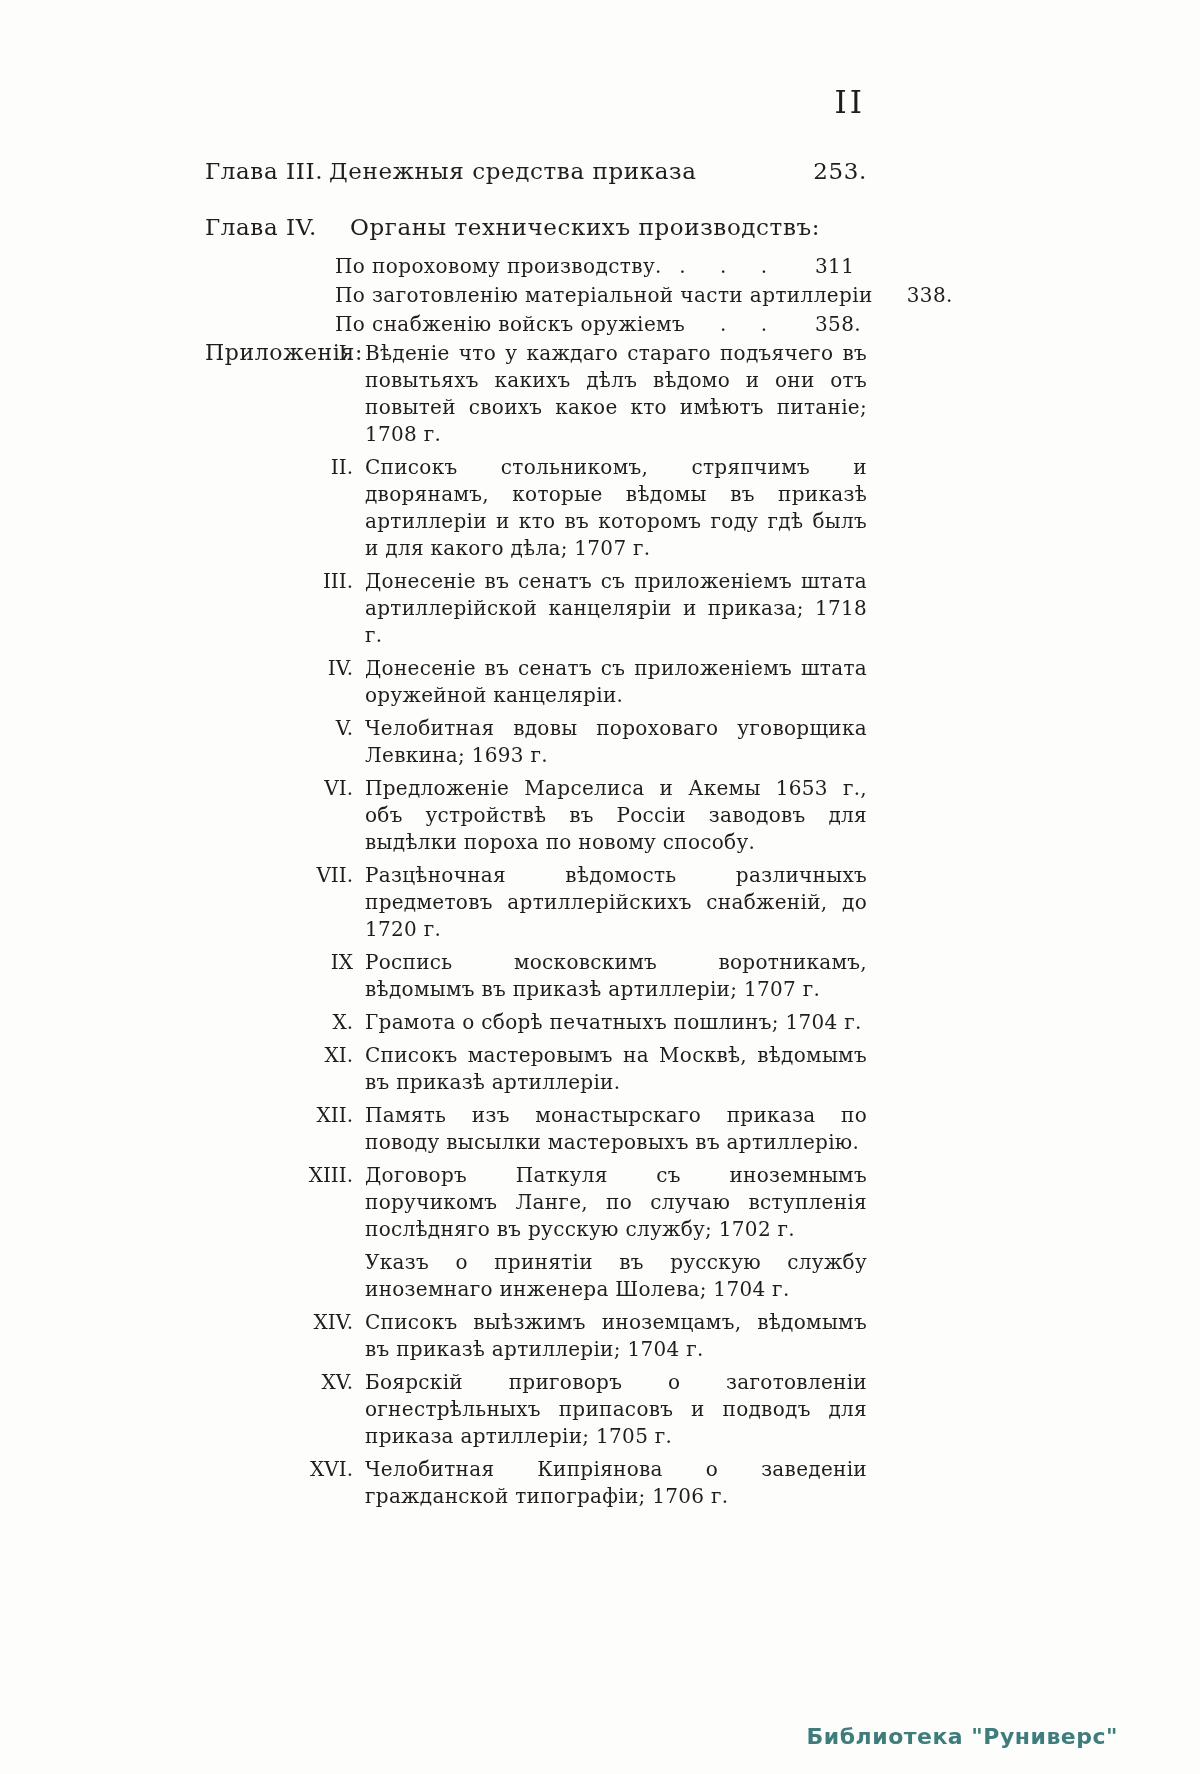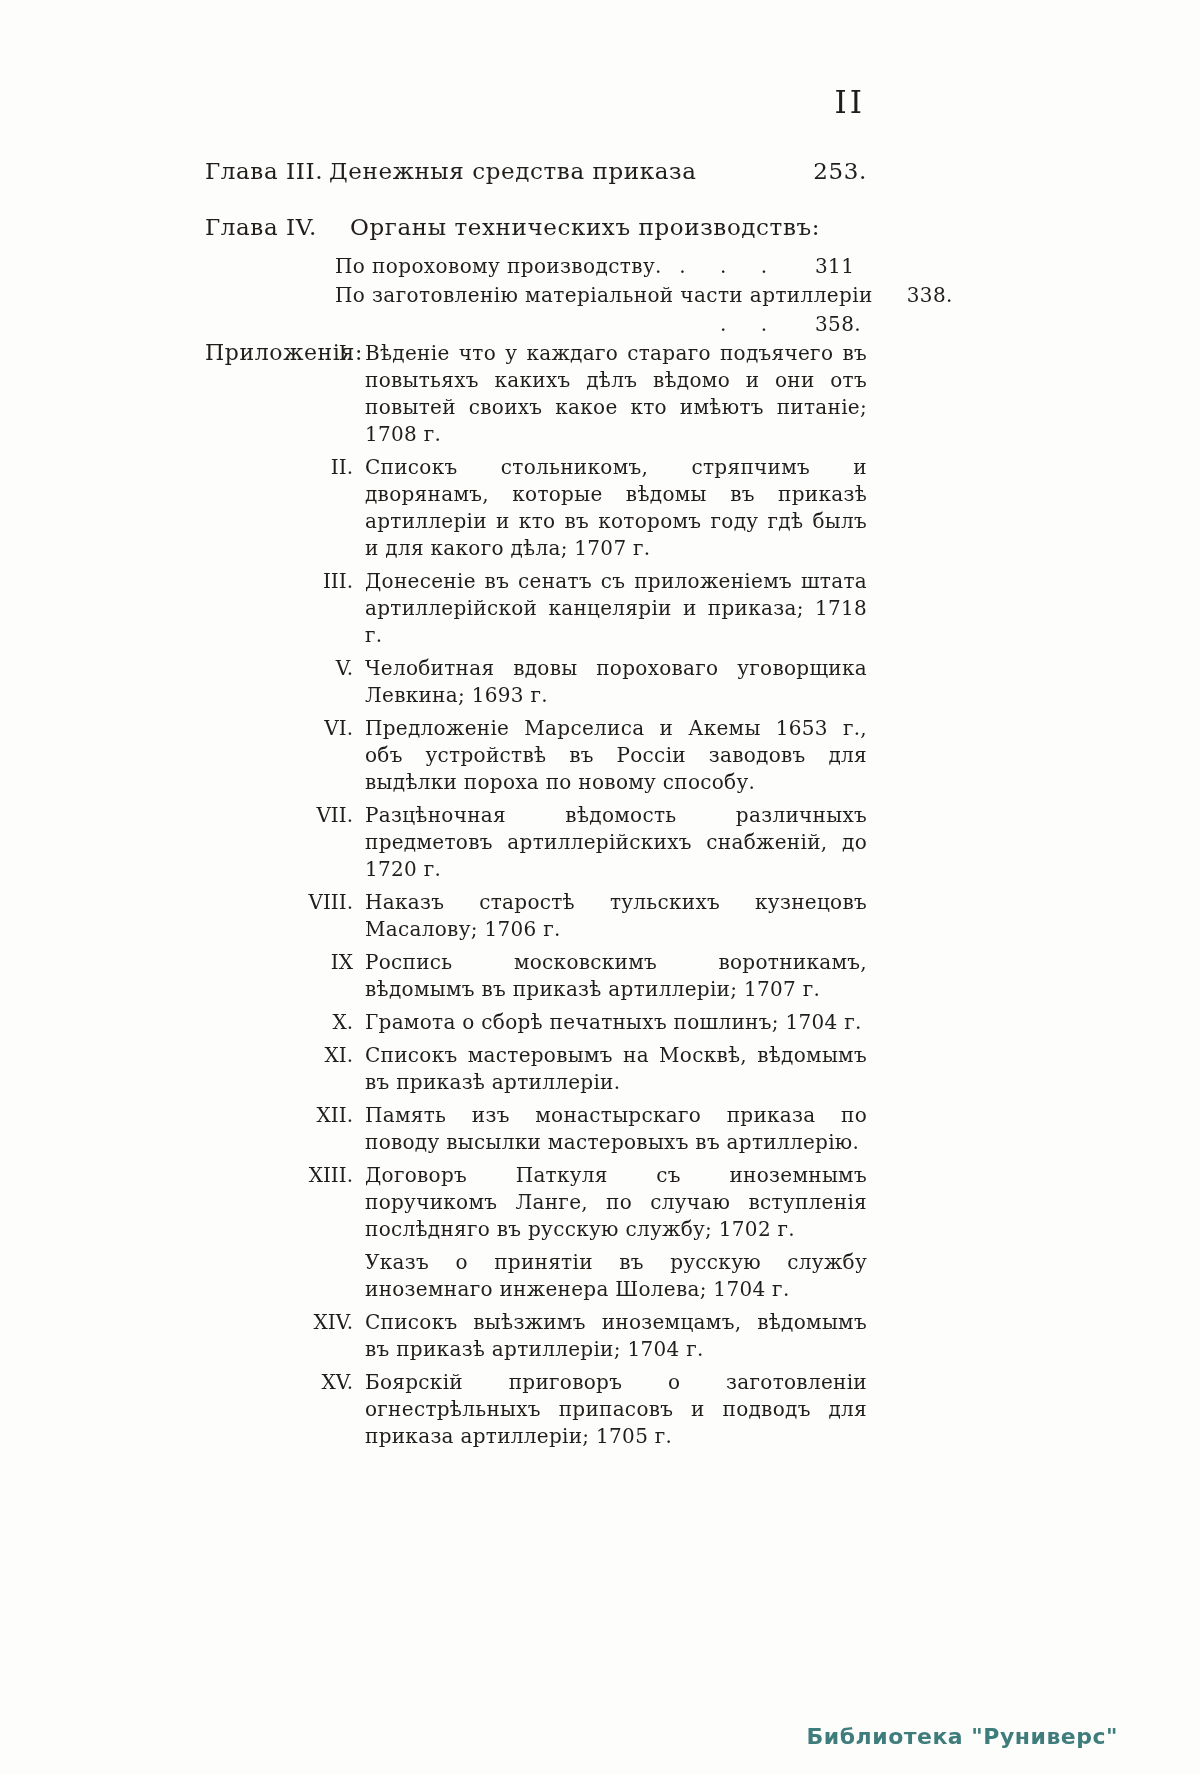--- a/index.html
+++ b/index.html
@@ -81,20 +81,21 @@
         <div class="sub-text">По пороховому производству.</div>
         <div class="sub-leader">. . .</div>
         <div class="sub-page">311</div>
       </div>
       <div class="subitem">
         <div class="sub-text">По заготовленію матеріальной части артиллеріи</div>
         <div class="sub-leader"></div>
         <div class="sub-page">338.</div>
       </div>
       <div class="subitem">
+        <div class="sub-text">По снабженію войскъ оружіемъ</div>
         <div class="sub-leader">. .</div>
         <div class="sub-page">358.</div>
       </div>
     </div>
 
   <div class="appendix">
     <div class="appendix-label">Приложенія:</div>
     <div class="appendix-items">
         <div class="appendix-item">
           <div class="numeral">I.</div>
@@ -102,34 +103,34 @@
         </div>
         <div class="appendix-item">
           <div class="numeral">II.</div>
           <div class="itext">Списокъ стольникомъ, стряпчимъ и дворянамъ, которые вѣдомы въ приказѣ артиллеріи и кто въ которомъ году гдѣ былъ и для какого дѣла; 1707 г.</div>
         </div>
         <div class="appendix-item">
           <div class="numeral">III.</div>
           <div class="itext">Донесеніе въ сенатъ съ приложеніемъ штата артиллерійской канцеляріи и приказа; 1718 г.</div>
         </div>
         <div class="appendix-item">
+          <div class="numeral">IV.</div>
+          <div class="itext">Донесеніе въ сенатъ съ приложеніемъ штата оружейной канцеляріи.</div>
+        </div>
+        <div class="appendix-item">
           <div class="numeral">V.</div>
           <div class="itext">Челобитная вдовы пороховаго уговорщика Левкина; 1693 г.</div>
         </div>
         <div class="appendix-item">
           <div class="numeral">VI.</div>
           <div class="itext">Предложеніе Марселиса и Акемы 1653 г., объ устройствѣ въ Россіи заводовъ для выдѣлки пороха по новому способу.</div>
         </div>
         <div class="appendix-item">
           <div class="numeral">VII.</div>
           <div class="itext">Разцѣночная вѣдомость различныхъ предметовъ артиллерійскихъ снабженій, до 1720 г.</div>
-        </div>
-        <div class="appendix-item">
-          <div class="numeral">VIII.</div>
-          <div class="itext">Наказъ старостѣ тульскихъ кузнецовъ Масалову; 1706 г.</div>
         </div>
         <div class="appendix-item">
           <div class="numeral">IX</div>
           <div class="itext">Роспись московскимъ воротникамъ, вѣдомымъ въ приказѣ артиллеріи; 1707 г.</div>
         </div>
         <div class="appendix-item">
           <div class="numeral">X.</div>
           <div class="itext">Грамота о сборѣ печатныхъ пошлинъ; 1704 г.</div>
         </div>
         <div class="appendix-item">
@@ -149,18 +150,22 @@
           <div class="itext">Указъ о принятіи въ русскую службу иноземнаго инженера Шолева; 1704 г.</div>
         </div>
         <div class="appendix-item">
           <div class="numeral">XIV.</div>
           <div class="itext">Списокъ выѣзжимъ иноземцамъ, вѣдомымъ въ приказѣ артиллеріи; 1704 г.</div>
         </div>
         <div class="appendix-item">
           <div class="numeral">XV.</div>
           <div class="itext">Боярскій приговоръ о заготовленіи огнестрѣльныхъ припасовъ и подводъ для приказа артиллеріи; 1705 г.</div>
         </div>
+        <div class="appendix-item">
+          <div class="numeral">XVI.</div>
+          <div class="itext">Челобитная Кипріянова о заведеніи гражданской типографіи; 1706 г.</div>
+        </div>
       </div>
   </div>
 
   <div class="watermark" style="color: rgb(62, 125, 124);">Библиотека "Руниверс"</div>
 
 </div>
 
 </body></html>

